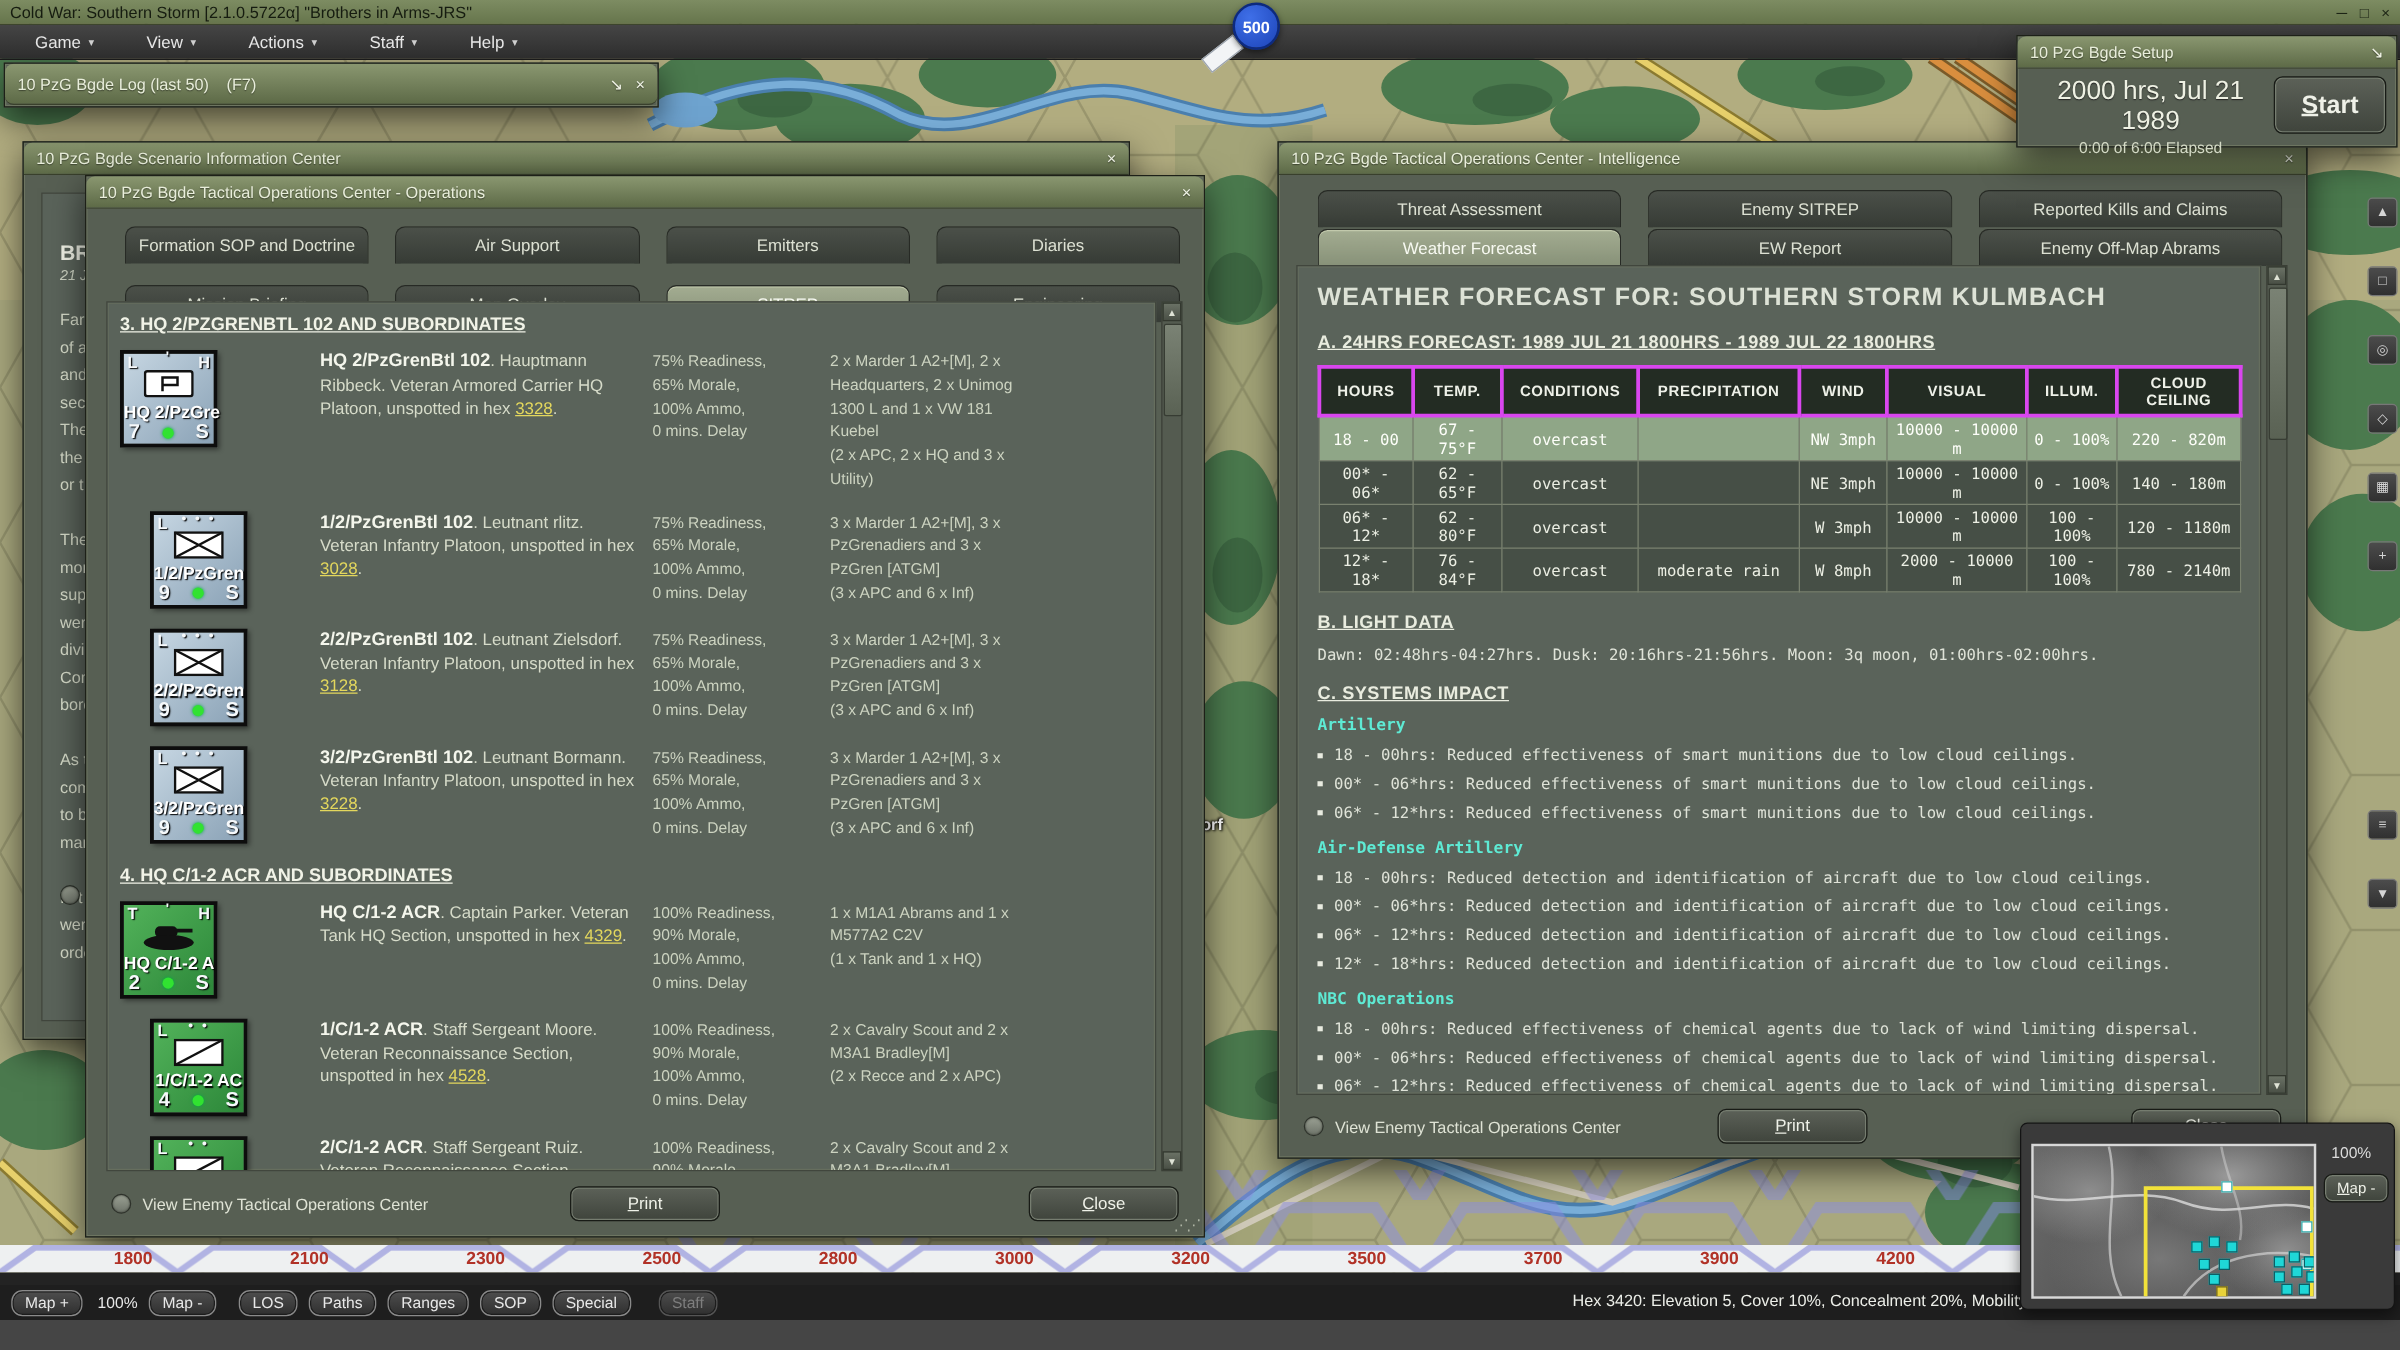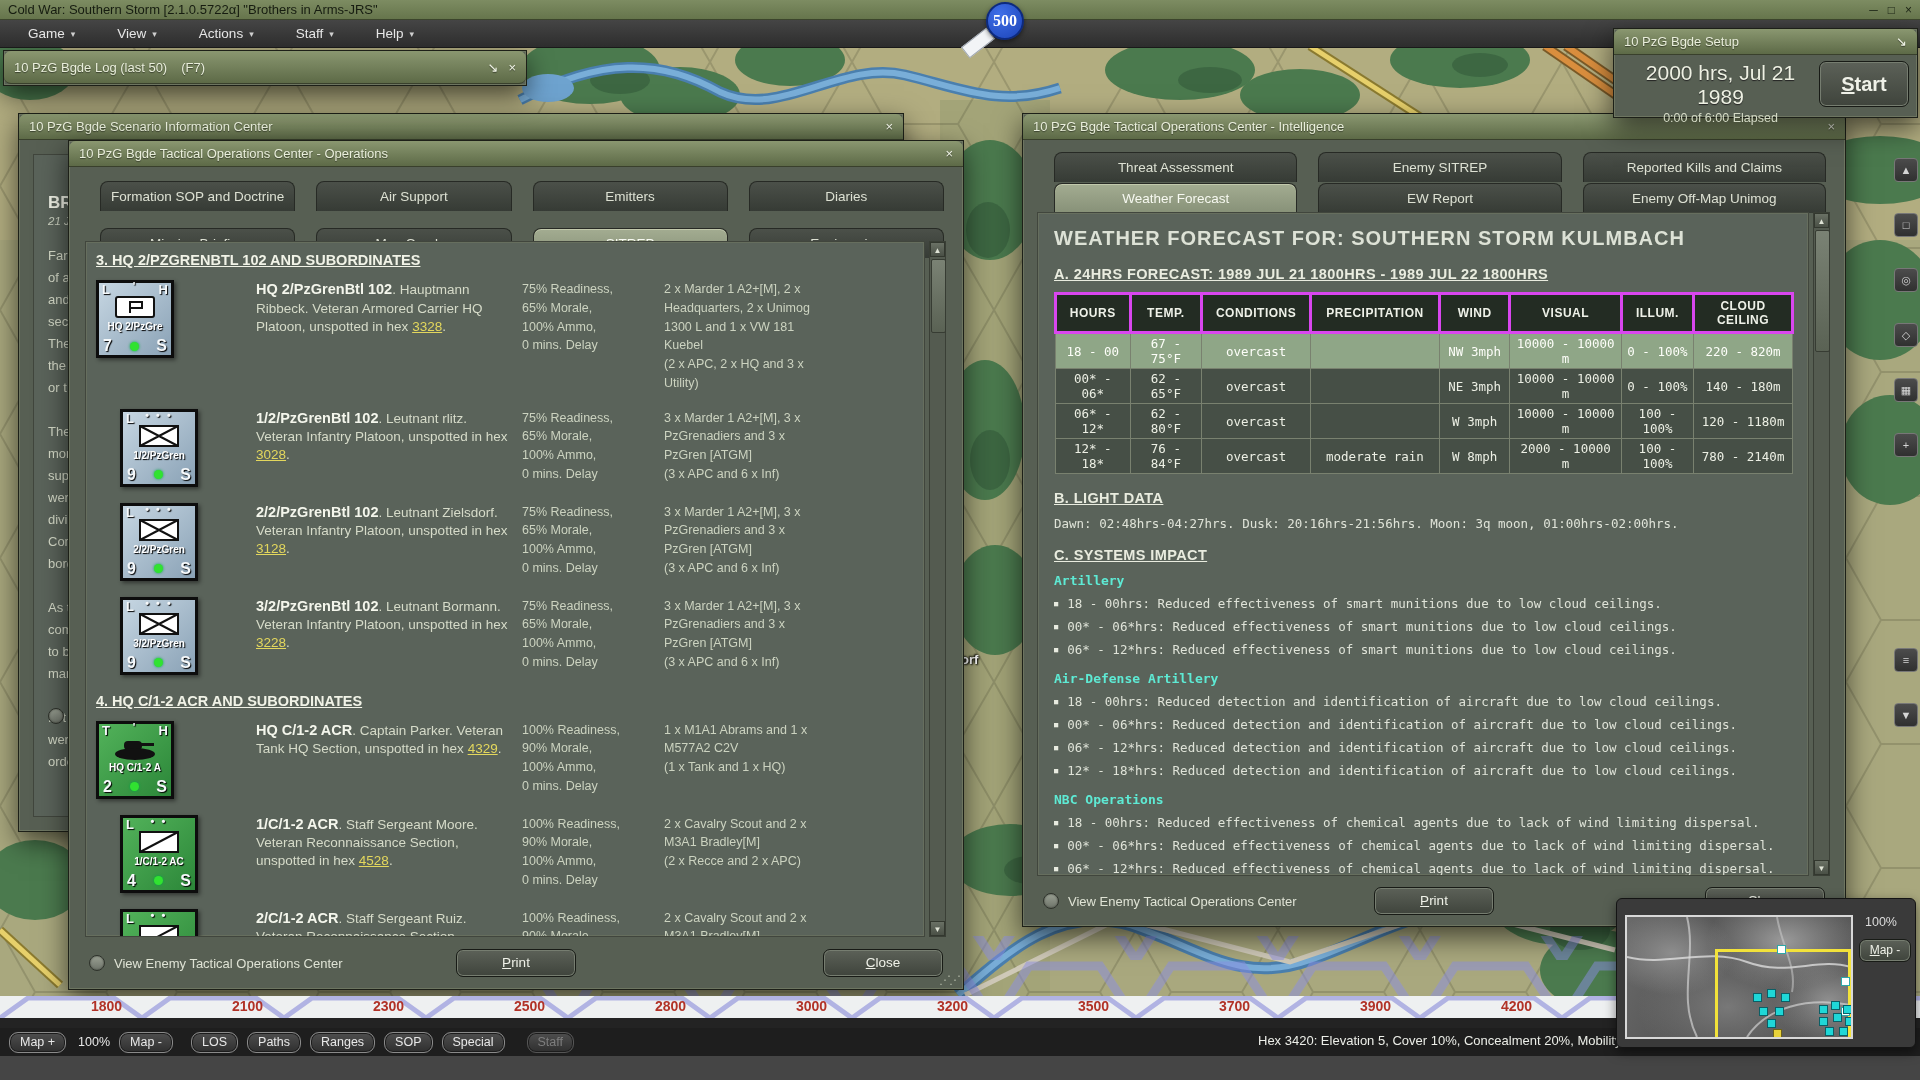--- a/index.html
+++ b/index.html
@@ -54,21 +54,21 @@
   .u-stats,.u-equip{font-size:12.5px;color:#ccd3c0;white-space:pre-line;line-height:1.5;}
   .counter{width:72px;height:72px;border:3px solid #0d0d0d;position:relative;
     box-shadow:2px 2px 4px rgba(0,0,0,.45);color:#f6f9fb;font-weight:bold;}
   .counter.blue{background:linear-gradient(135deg,#c6d6e2,#8aa2b6);}
   .counter.green{background:linear-gradient(135deg,#52b25a,#2c8739);}
   .counter.indent{margin-left:24px;}
   .c-tl{position:absolute;top:-1px;left:3px;font-size:13px;text-shadow:1px 1px 1px #000;}
   .c-tr{position:absolute;top:-1px;right:3px;font-size:13px;text-shadow:1px 1px 1px #000;}
   .c-size{position:absolute;top:-3px;left:0;width:100%;text-align:center;font-size:11px;letter-spacing:2px;text-shadow:1px 1px 1px #000;}
   .c-sym{position:absolute;top:13px;left:50%;transform:translateX(-50%);line-height:0;}
-  .c-label{position:absolute;top:38px;left:0;width:100%;text-align:center;font-size:10px;
+  .c-label{position:absolute;top:38px;left:0;width:100%;text-align:center;font-size:14px;
     color:#fff;text-shadow:1px 1px 1px #000;white-space:nowrap;}
   .c-bot{position:absolute;bottom:0;left:4px;right:4px;display:flex;justify-content:space-between;
     align-items:center;font-size:16px;text-shadow:1px 1px 1px #000;}
   .c-dot{width:9px;height:9px;border-radius:50%;background:#31e231;box-shadow:0 0 3px #0a4;}
   
   .w-title{font-size:20px;font-weight:bold;color:#dde2d6;letter-spacing:1px;margin:14px 0 4px 2px;}
   .w-sub{font-size:14.5px;font-weight:bold;text-decoration:underline;color:#e9ecdf;
     letter-spacing:.4px;margin:16px 0 10px 2px;}
   table.weather{border-collapse:collapse;margin-left:2px;}
   table.weather th{background:#232c23;color:#eef1e8;font-size:12px;padding:4px 5px;
@@ -120,22 +120,22 @@
   .map-label{position:absolute;color:#fff;font-size:13px;font-weight:bold;
     text-shadow:1px 1px 2px #000,-1px -1px 2px #000;z-index:5;}
   .map-counter{position:absolute;width:44px;height:44px;border:2px solid #0d0d0d;z-index:5;
     background:linear-gradient(135deg,#52b25a,#2c8739);box-shadow:1px 2px 3px rgba(0,0,0,.4);}
   .map-counter .sym{position:absolute;top:6px;left:50%;transform:translateX(-50%);
     width:22px;height:12px;background:#fff;border:1px solid #111;}
   .map-counter .row{position:absolute;bottom:0;left:3px;right:3px;display:flex;justify-content:space-between;
     color:#fff;font-weight:bold;font-size:11px;text-shadow:1px 1px 1px #000;}
   .marker-500{position:absolute;left:986px;top:2px;width:34px;height:34px;border-radius:50%;z-index:70;
     background:radial-gradient(circle at 35% 30%,#3f6fe8,#1c44b8);border:2px solid #0d2a7e;
-    color:#fff;font-weight:bold;font-size:16px;display:flex;align-items:center;justify-content:center;
-    box-shadow:0 2px 5px rgba(0,0,0,.5);font-family:Liberation Serif, serif;}
+    color:#fff;font-weight:bold;font-size:13px;display:flex;align-items:center;justify-content:center;
+    box-shadow:0 2px 5px rgba(0,0,0,.5);}
   .marker-flag{position:absolute;left:962px;top:36px;width:30px;height:12px;background:#f2f4f6;z-index:69;
     transform:rotate(-38deg);border:1px solid #9aa2ac;}
   .edge-tools{position:absolute;right:2px;top:158px;width:24px;z-index:20;display:flex;
     flex-direction:column;gap:31px;align-items:center;}
   .edge-btn{width:22px;height:22px;background:linear-gradient(#4c4c4c,#303030);border:1px solid #777;
     border-radius:4px;color:#d5d5d5;font-size:11px;text-align:center;line-height:22px;}
   .scn-check{position:absolute;left:14px;top:553px;display:flex;align-items:center;}
 </style>
 </head>
 <body>
@@ -567,21 +567,21 @@
       </span>
   </div>
   <div class="tabs" style="top:38px;">
     <div class="tab">Threat Assessment</div>
     <div class="tab">Enemy SITREP</div>
     <div class="tab">Reported Kills and Claims</div>
   </div>
   <div class="tabs" style="top:69px;">
     <div class="tab active">Weather Forecast</div>
     <div class="tab">EW Report</div>
-    <div class="tab">Enemy Off-Map Unimog</div>
+    <div class="tab">Enemy Off-Map Abrams</div>
   </div>
 
   <div class="pane" style="left:14px;right:36px;top:98px;bottom:50px;padding:0 14px;box-sizing:border-box;">
     <div class="w-title">WEATHER FORECAST FOR: SOUTHERN STORM KULMBACH</div>
     <div class="w-sub">A. 24HRS FORECAST: 1989 JUL 21 1800HRS - 1989 JUL 22 1800HRS</div>
 
     <table class="weather">
       <tbody>
           <tr>
         <th style="width:70px;">HOURS</th>

